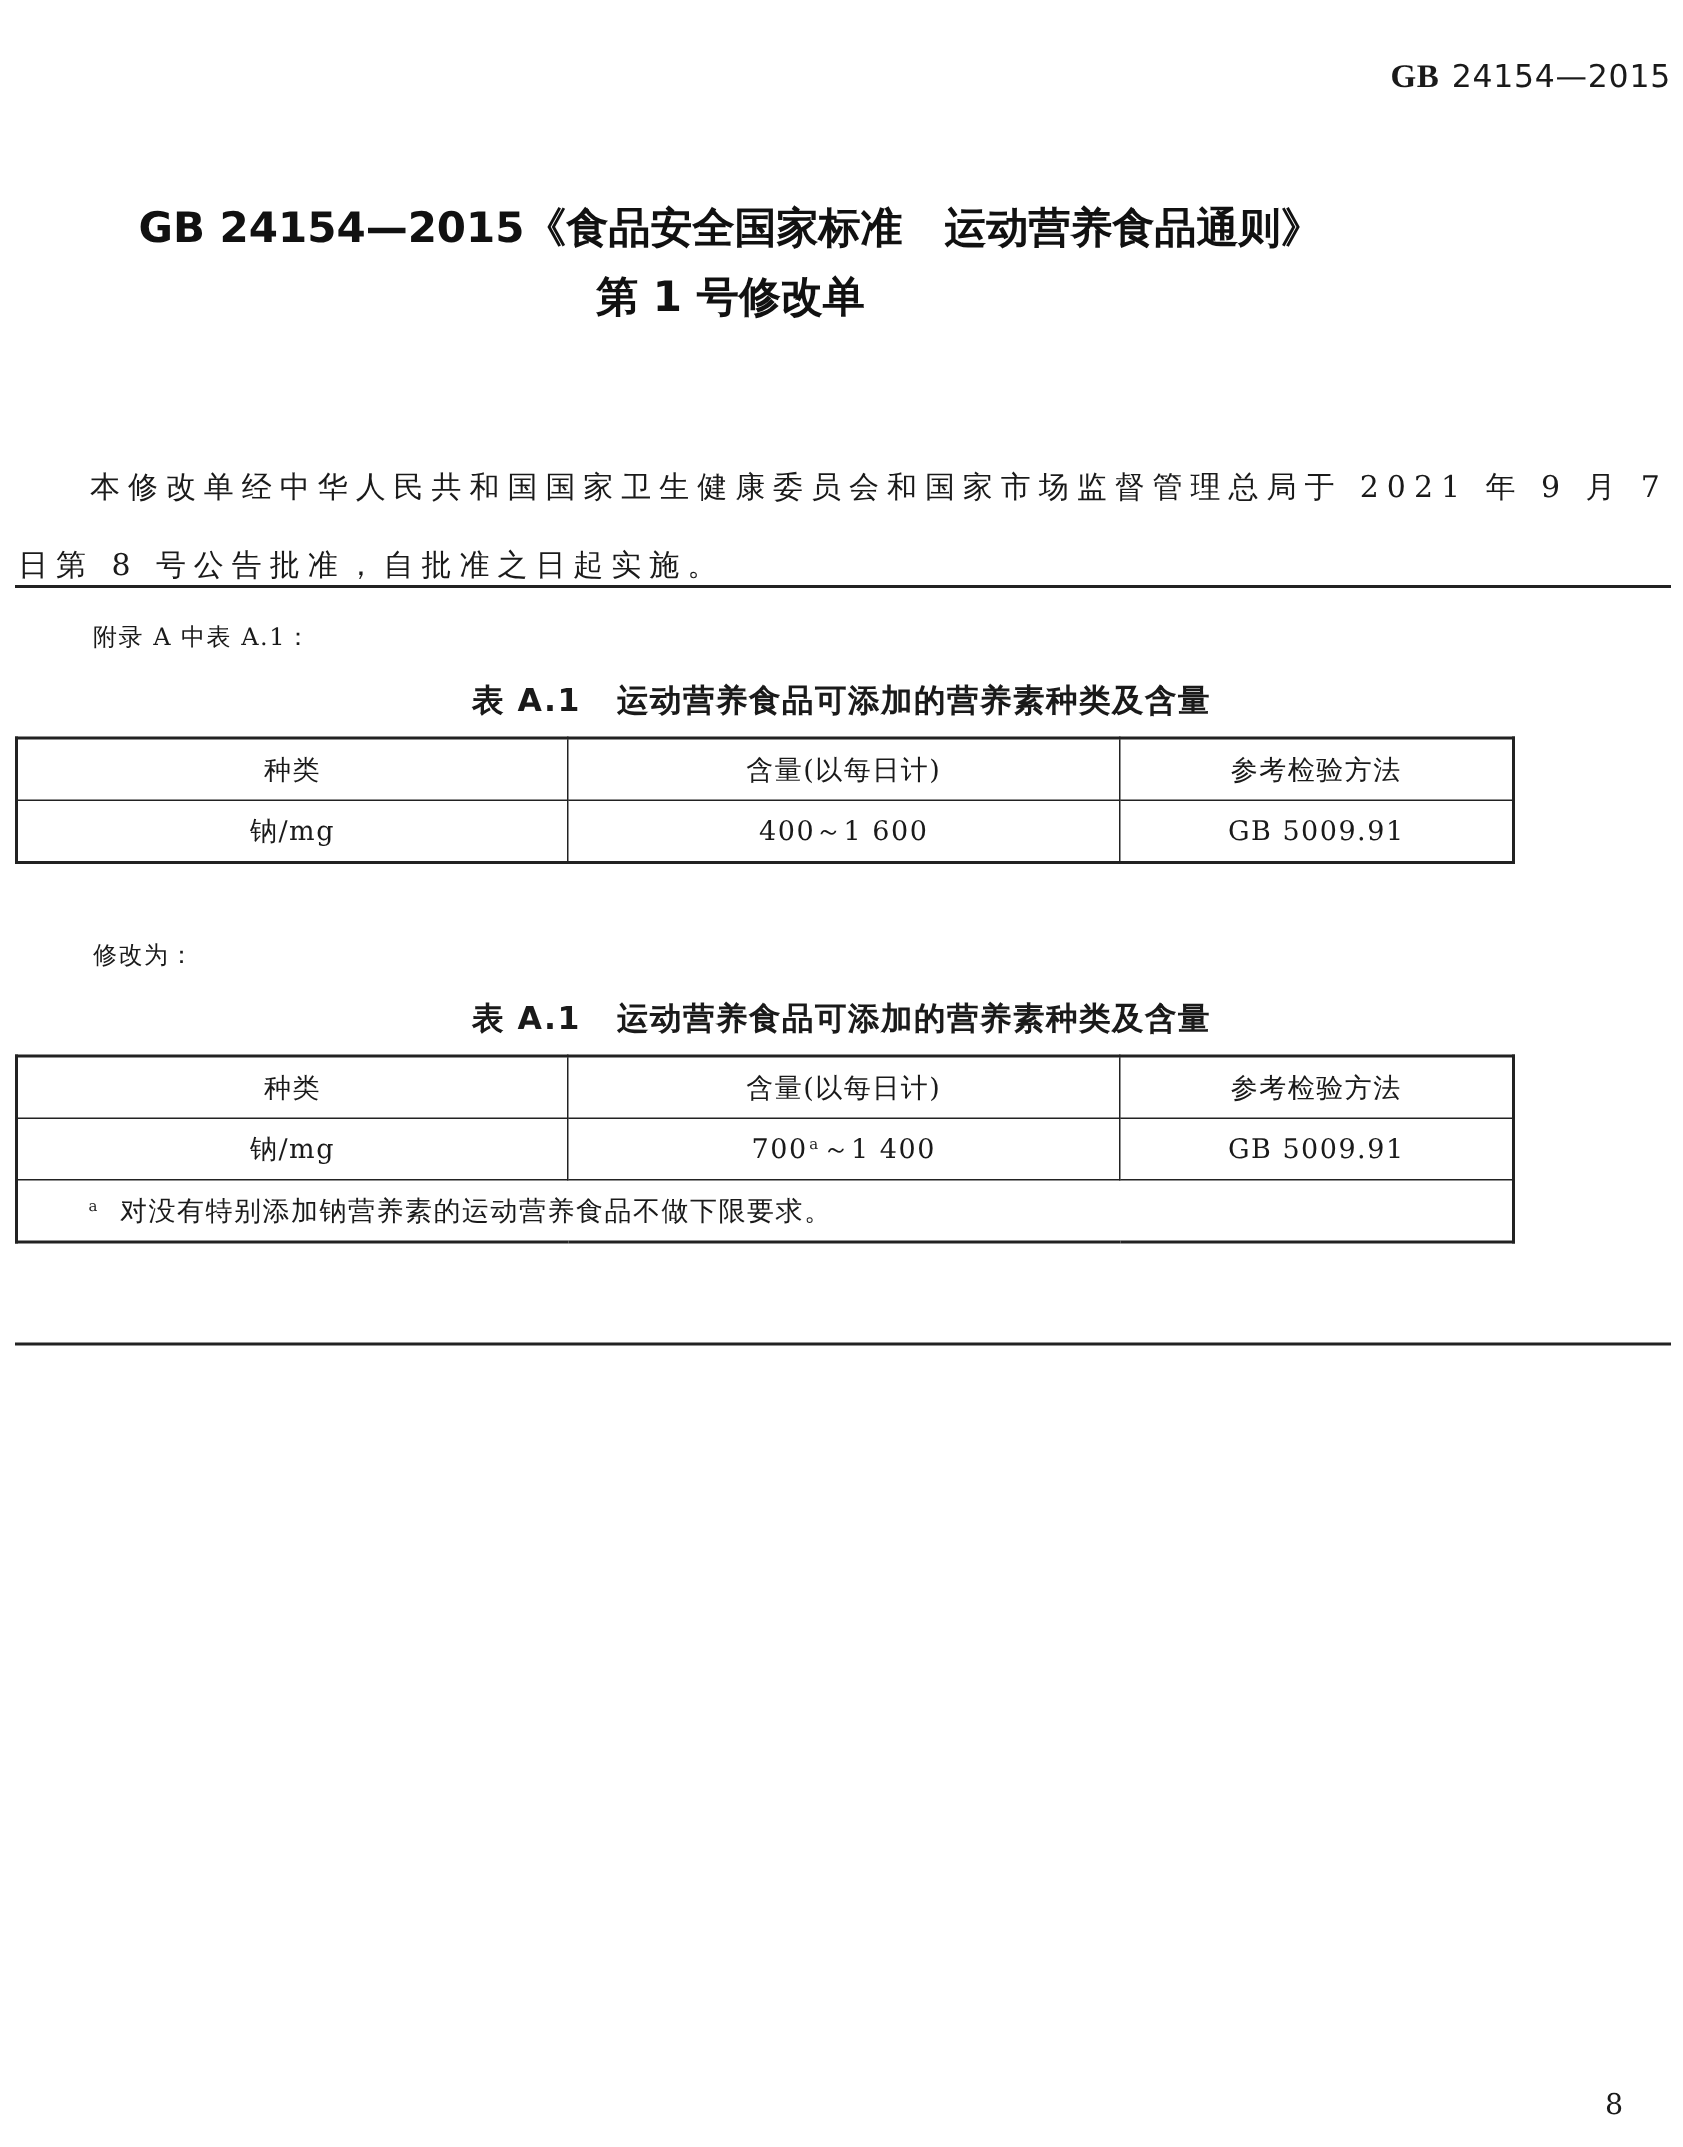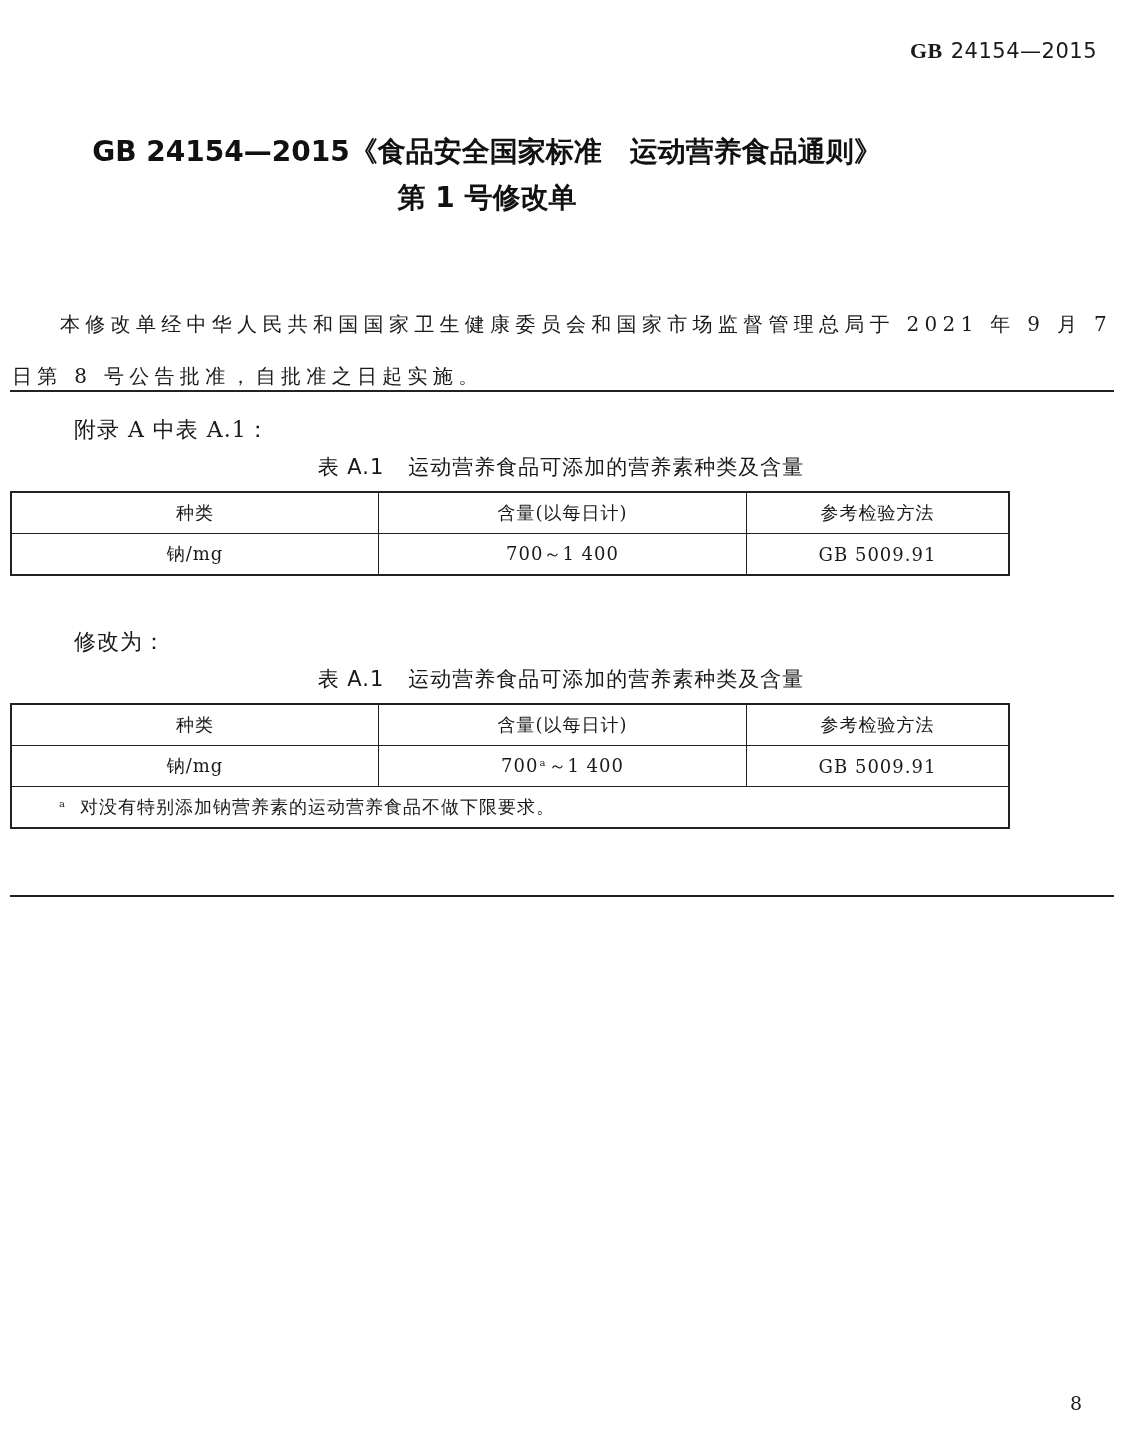--- a/index.html
+++ b/index.html
@@ -2,44 +2,44 @@
 <html><head>
   <meta charset="utf-8">
   <style>
     html, body { margin: 0; padding: 0; background: #ffffff; }
     body {
       width: 1122px; height: 1431px; position: relative; overflow: hidden;
       color: #1a1a1a;
       font-family: "DejaVu Serif", "Liberation Serif", serif;
     }
     .header-code {
-      position: absolute; top: 38px; right: 25px;
+      position: absolute; top: 38px; right: 8px;
       font-family: "DejaVu Sans", sans-serif; font-size: 21px; letter-spacing: 0.5px; margin-left: 23px;
     }
     .header-code b { font-family: "Liberation Serif", serif; font-weight: bold; font-size: 22px; margin-right: 8px; }
     .title {
       position: absolute; left: 0; width: 974px; text-align: center;
       font-family: "DejaVu Sans", sans-serif; font-weight: bold; font-size: 28px; color: #111;
     }
     .title.l1 { top: 133px; }
     .title.l2 { top: 179px; }
     .para {
       position: absolute; left: 12px; width: 1100px;
       font-size: 20px; letter-spacing: 5.3px; line-height: 52px;
     }
     .para .indent { display: inline-block; width: 48px; }
     .rule {
       position: absolute; left: 10px; width: 1104px; height: 2px; background: #222;
     }
     .label {
-      position: absolute; left: 74px; font-size: 22px; letter-spacing: 1px;
+      position: absolute; left: 62px; font-size: 16px; letter-spacing: 1px;
     }
     .caption {
       position: absolute; left: 0; width: 1122px; text-align: center;
-      font-family: "DejaVu Sans", sans-serif; font-weight: normal; font-size: 21px; letter-spacing: 1px;
+      font-family: "DejaVu Sans", sans-serif; font-weight: bold; font-size: 21px; letter-spacing: 1px;
     }
     .caption .num { margin-right: 24px; }
     table.std {
       position: absolute; left: 10px; width: 1000px;
       border-collapse: collapse; border: 2px solid #222;
       font-size: 18px; letter-spacing: 1px;
     }
     table.std td {
       border: 1.5px solid #222; text-align: center; height: 40px; padding: 0;
     }
@@ -74,21 +74,21 @@
 
 <table class="std" style="top:491px;">
   <tbody>
       <tr>
     <td class="c1">种类</td>
     <td class="c2">含量(以每日计)</td>
     <td>参考检验方法</td>
   </tr>
   <tr>
     <td class="c1">钠/mg</td>
-    <td class="c2">700～1 400</td>
+    <td class="c2">400～1 600</td>
     <td>GB 5009.91</td>
   </tr>
 </tbody>
   </table>
 
 <div class="label" style="top:627px;">修改为：</div>
 <div class="caption" style="top:665px;">
   <span class="num">表 A.1</span><span>运动营养食品可添加的营养素种类及含量</span>
 </div>
 

